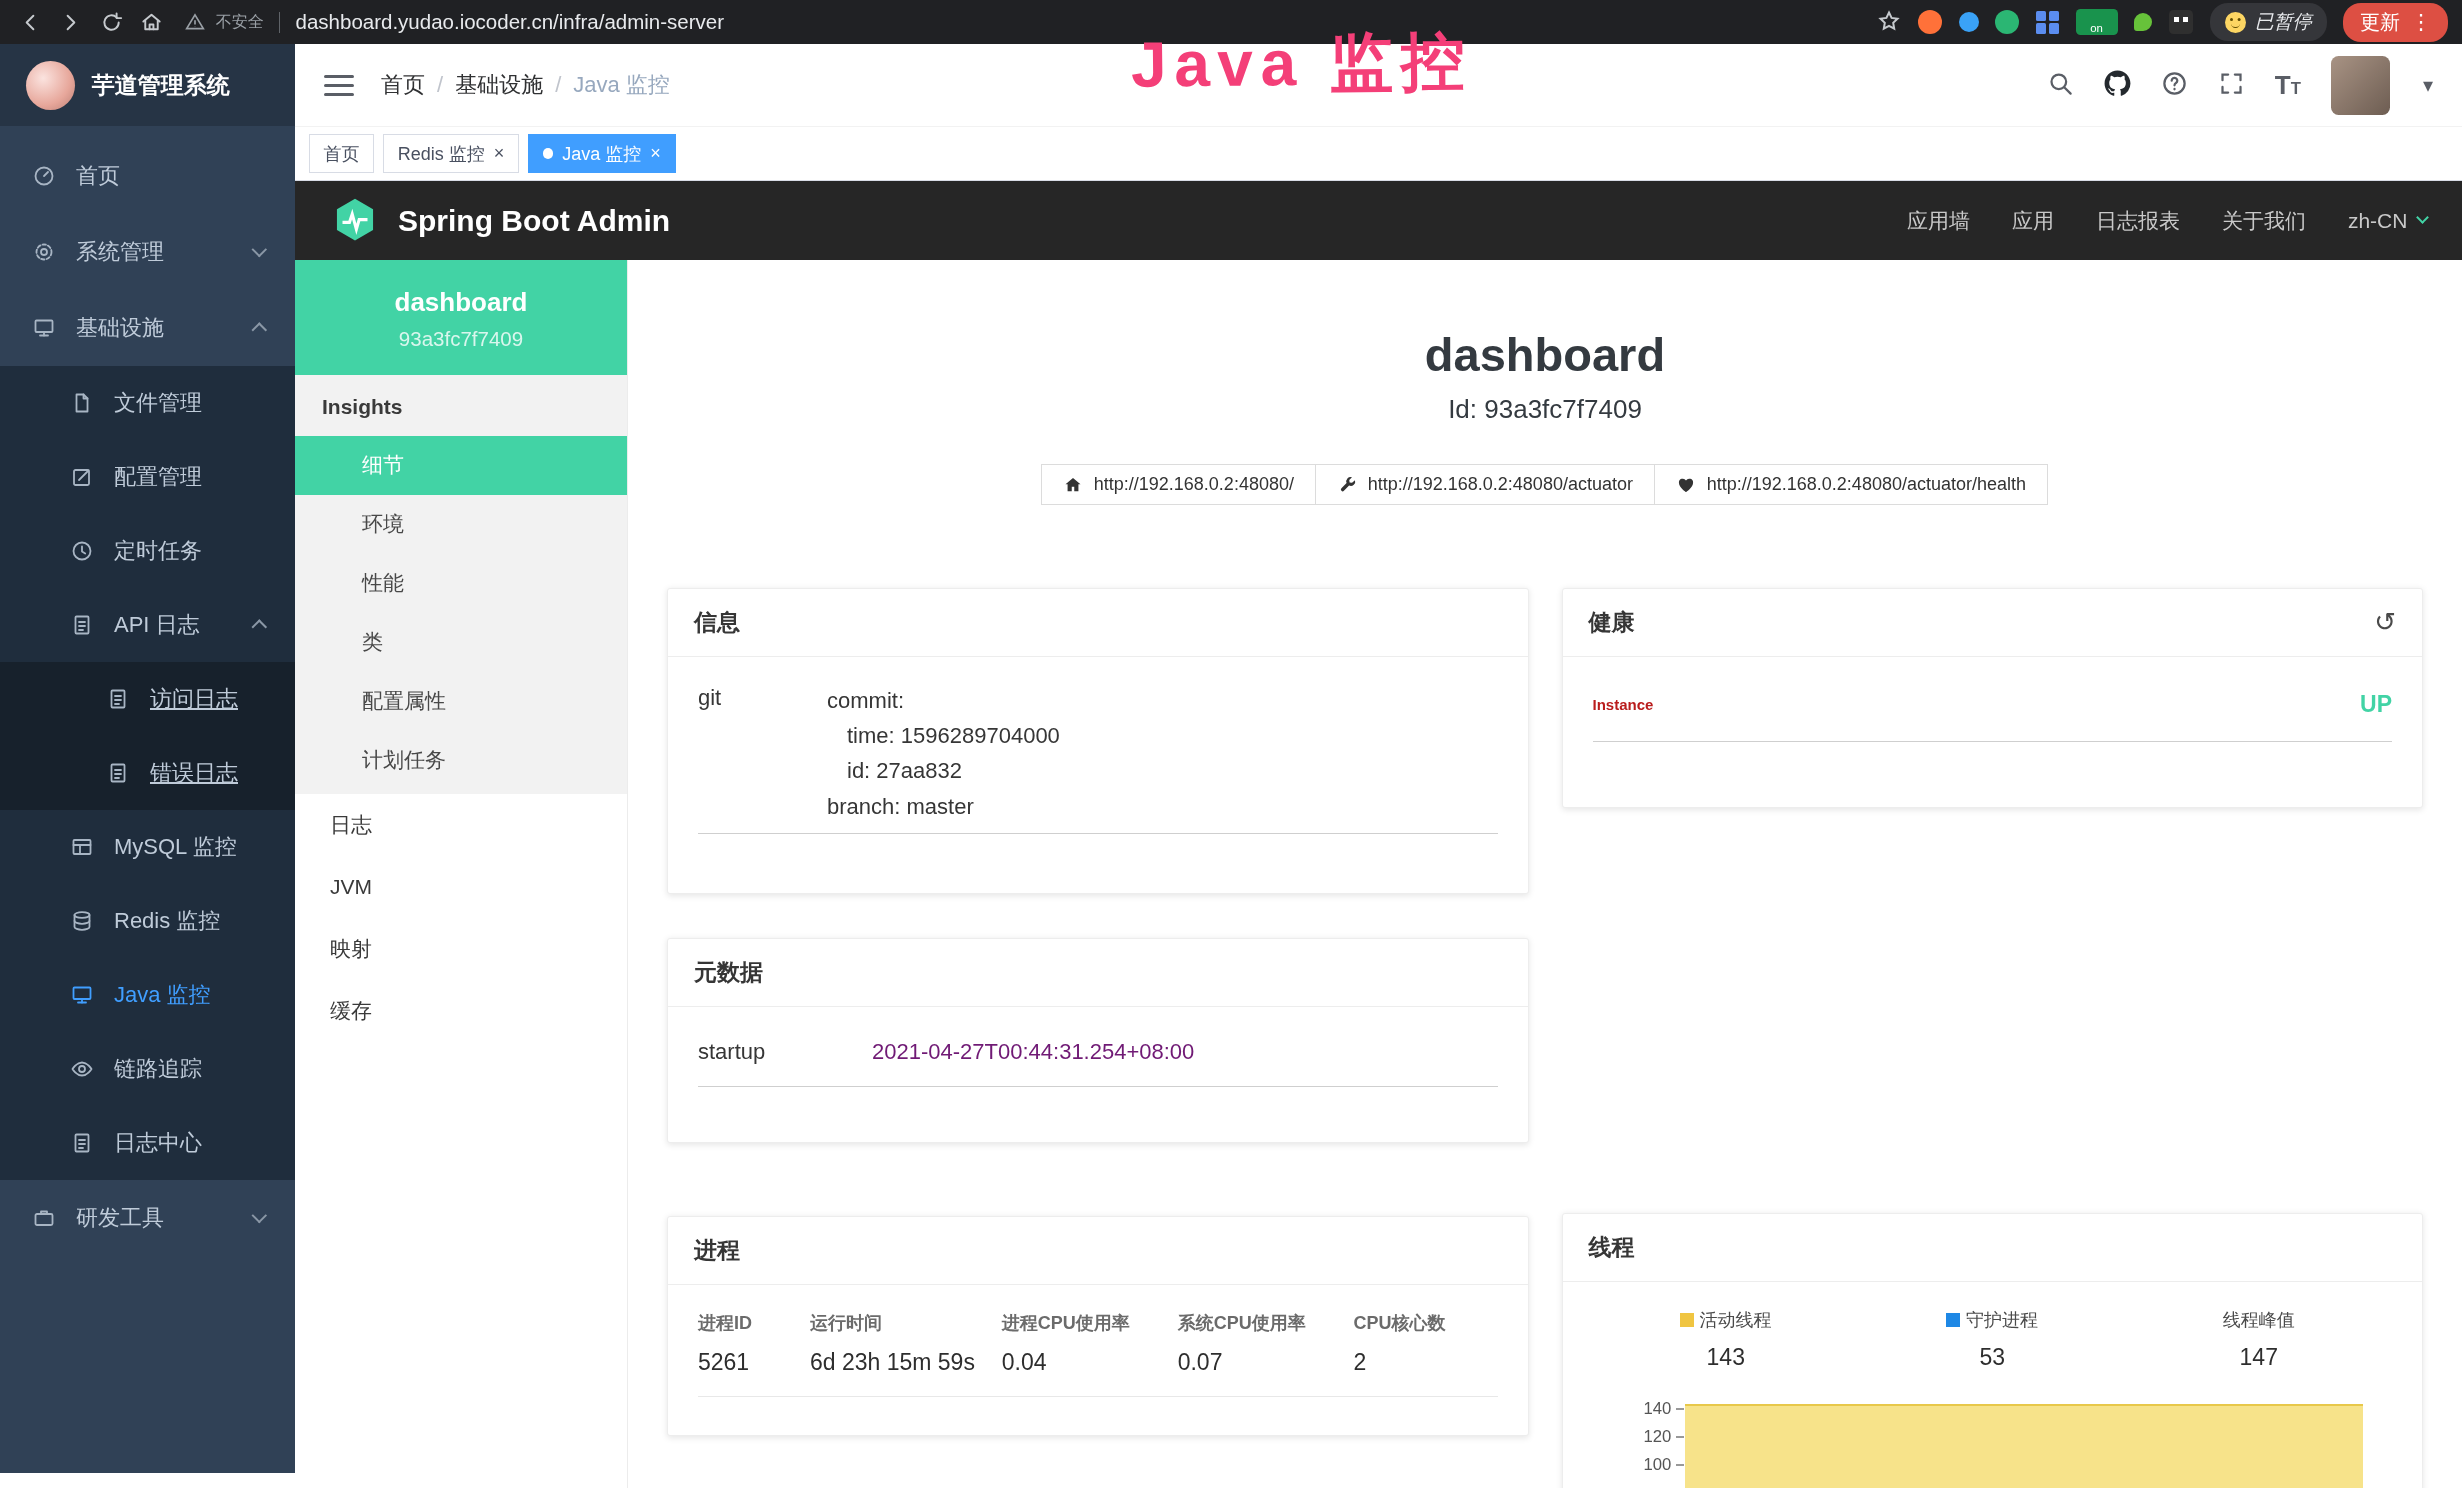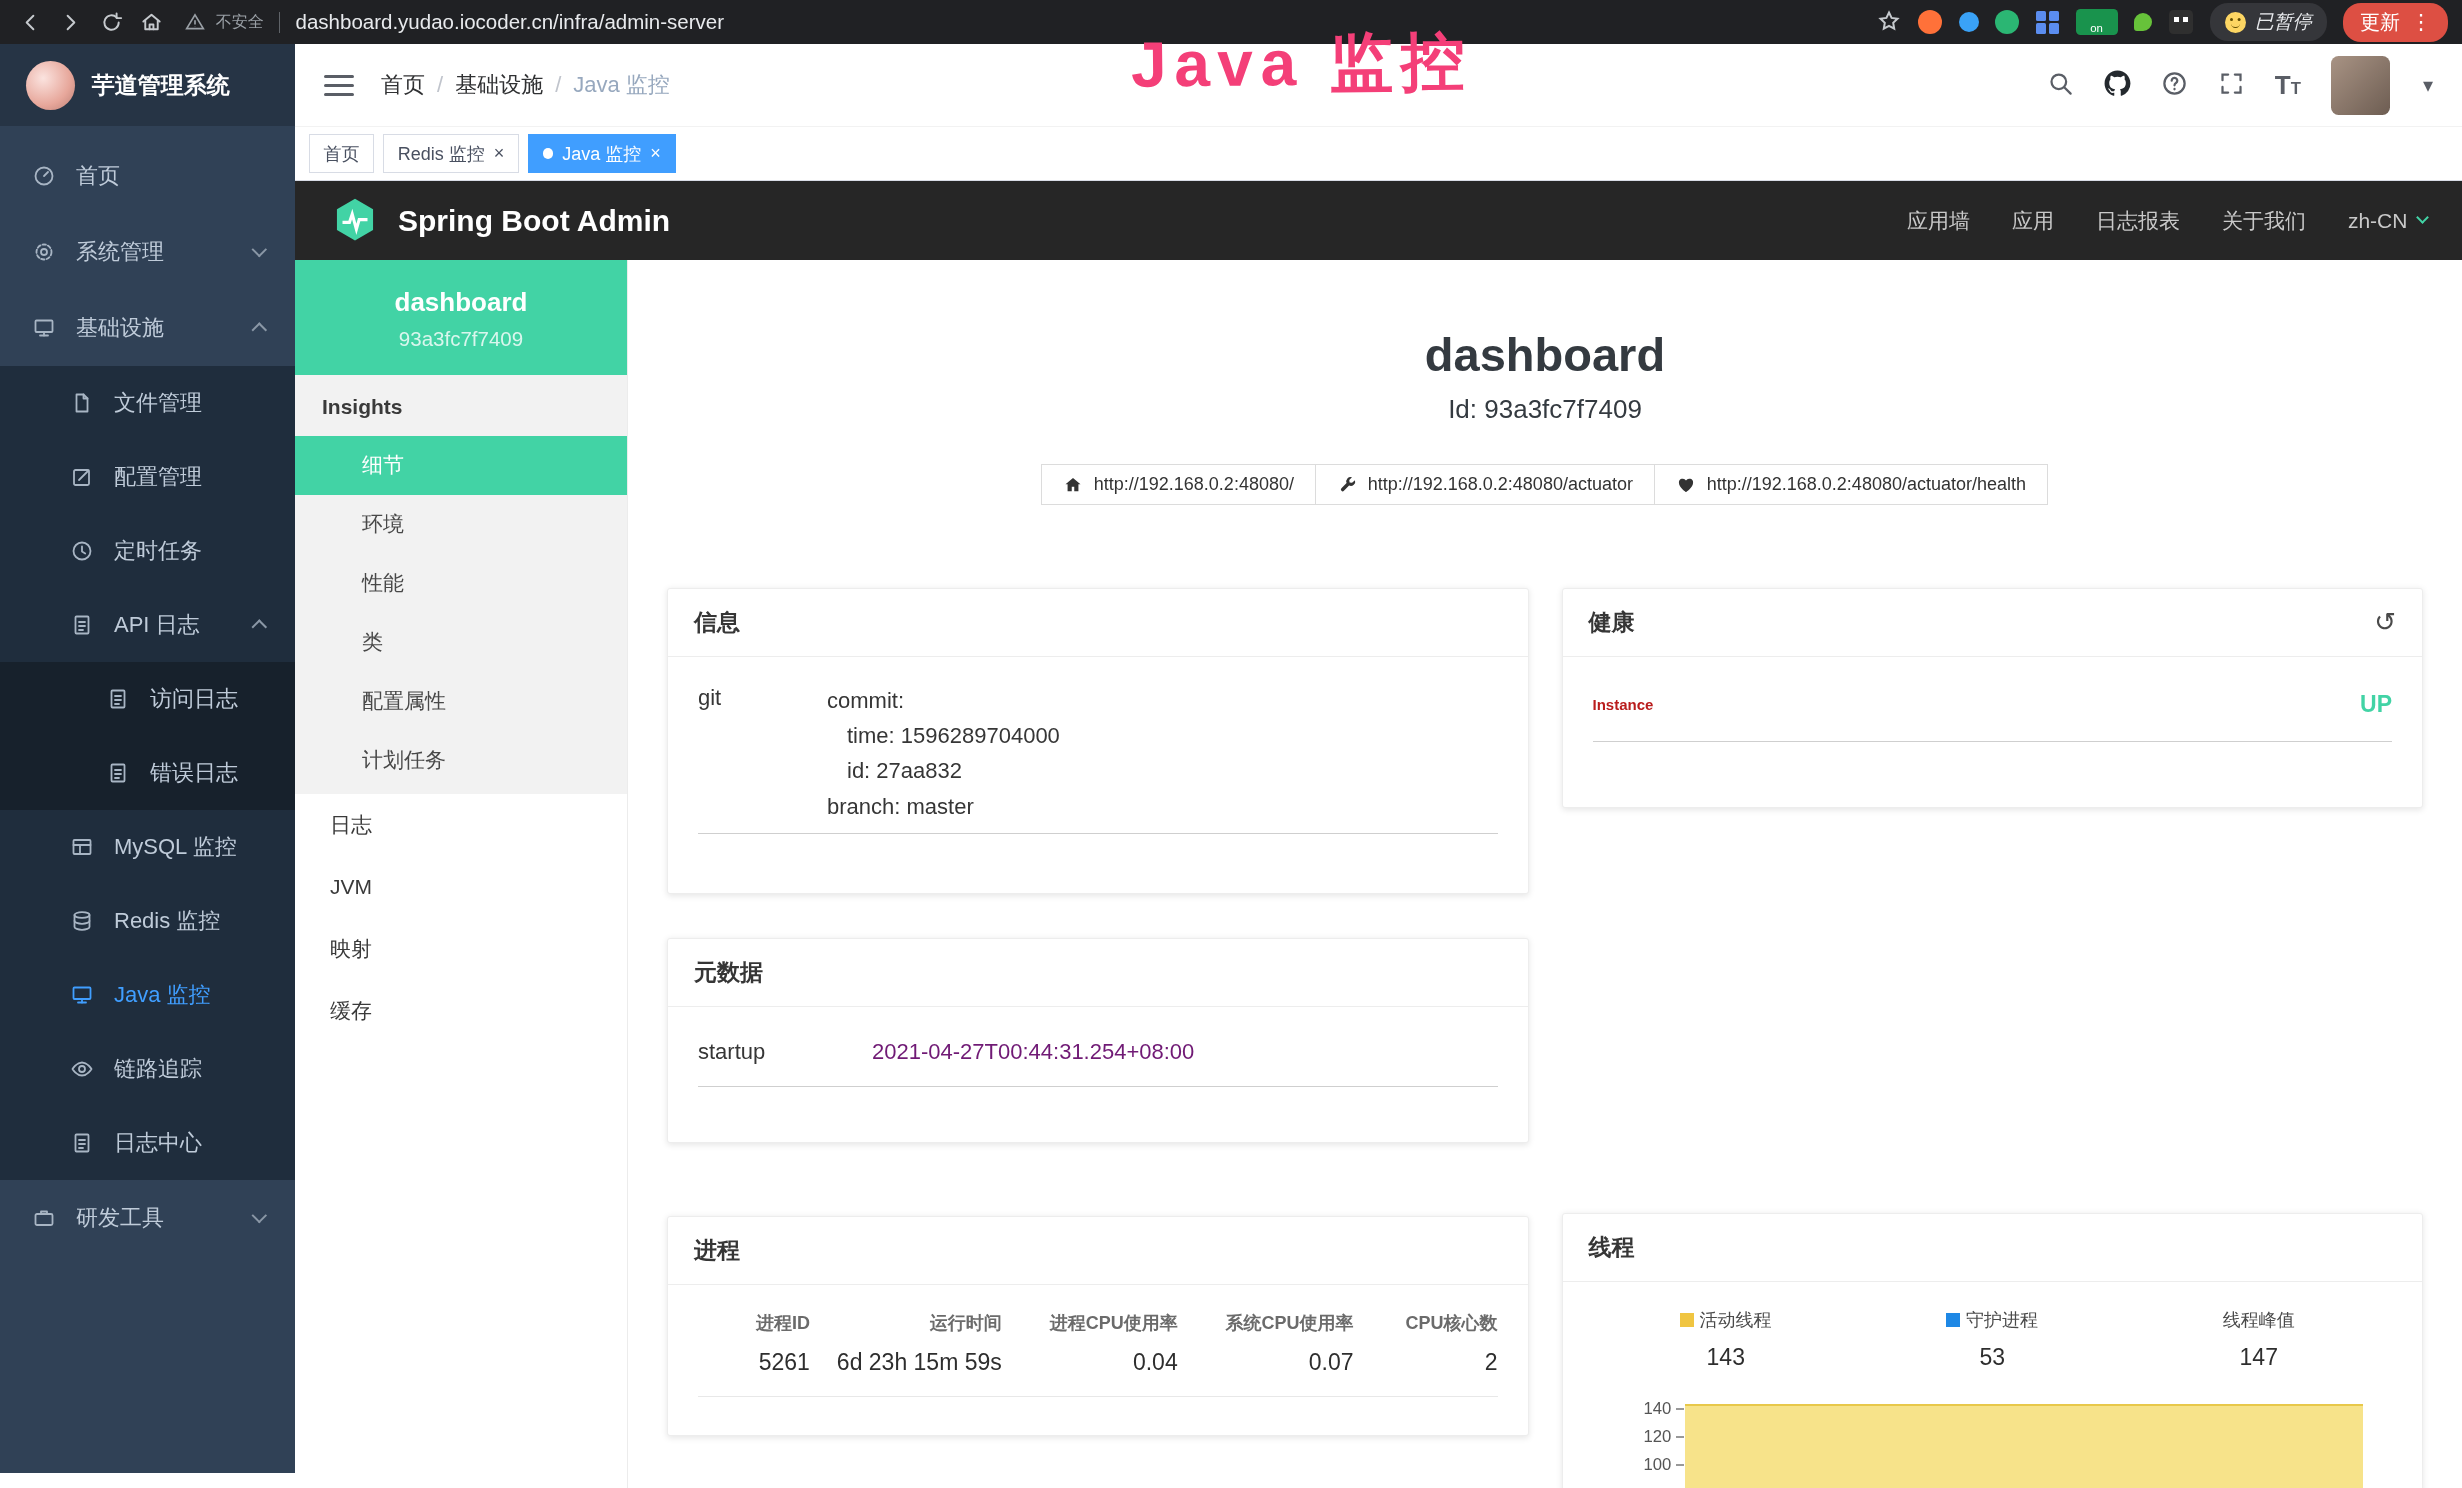--- a/index.html
+++ b/index.html
@@ -47,21 +47,21 @@
   .logo { height:82px; display:flex; align-items:center; gap:16.7px; padding-left:26px; background:#263445; }
   .logo-avatar { width:49px; height:49px; border-radius:50%; flex:0 0 auto;
                  background:radial-gradient(circle at 35% 35%, #fbe3df, #e7a79b 60%, #b97d72); }
   .logo-title { color:#fff; font-size:23px; font-weight:bold; }
   .menu { margin-top:12px; }
   .mi { position:relative; height:76px; display:flex; align-items:center; gap:20px; padding-left:32px;
         color:#bfcbd9; font-size:22px; cursor:pointer; }
   .mi svg { width:24px; height:24px; stroke:#a8b5c4; fill:none; stroke-width:1.8; flex:0 0 auto;
             stroke-linecap:round; stroke-linejoin:round; }
   .mi.lvl2 { padding-left:70px; background:#1f2d3d; height:74px; }
-  .mi.lvl3 { padding-left:106px; background:#17212c; height:74px; }
+  .mi.lvl3 { padding-left:106px; background:#17212c; height:74px;text-decoration:underline; }
   .mi.active { color:#409eff; } .mi.active svg { stroke:#409eff; }
   .chev { position:absolute; right:30px; width:10.6px; height:10.6px;
           border-right:2.3px solid #8a97a6; border-bottom:2.3px solid #8a97a6; }
   .chev.down { transform:rotate(45deg); margin-top:-4.6px; }
   .chev.up { transform:rotate(-135deg); margin-top:4.6px; }
 
   
   .rightcol { position:absolute; top:44px; left:295px; right:0; bottom:0; display:flex; flex-direction:column; }
   .apph { height:82px; background:#fff; display:flex; align-items:center; padding:0 29px; flex:0 0 auto; }
   .burger { display:flex; flex-direction:column; gap:6px; width:30px; }
@@ -136,21 +136,21 @@
   .hlt-row { display:flex; justify-content:space-between; align-items:center;
              border-bottom:0.8px solid #cfcfcf; padding:7.6px 0 23px; }
   .hlt-name { font-size:15px; font-weight:bold; color:#b91c1c; }
   .hlt-up { font-size:23px; font-weight:bold; color:#42d3a5; }
   .hist { font-size:26px; color:#4a4a4a; font-weight:normal; }
 
   .meta-row { display:flex; border-bottom:0.8px solid #cfcfcf; padding:6px 0 21px; }
   .meta-label { width:174px; font-size:22px; color:#363636; }
   .meta-val { flex:1; font-size:22px; color:#701a75; }
 
-  .pgrid { display:grid; grid-template-columns:14% 24% 22% 22% 18%; text-align:right; }
+  .pgrid { display:grid; grid-template-columns:14% 24% 22% 22% 18%; text-align:left; }
   .pgrid.hdr { font-size:18px; color:#6b6b6b; font-weight:bold; margin-bottom:13.7px; }
   .pgrid.val { font-size:23px; color:#2e2e2e; padding-bottom:20px; border-bottom:0.8px solid #e8e8e8; }
 
   .tgrid { display:grid; grid-template-columns:1fr 1fr 1fr; text-align:center; }
   .tl-label { font-size:18px; color:#4a4a4a; display:flex; align-items:center; justify-content:center; gap:6px; }
   .sq { width:13.7px; height:13.7px; }
   .sq.yellow { background:#f0c541; }
   .sq.blue { background:#1e88e5; }
   .tl-val { font-size:23px; color:#2e2e2e; margin-top:12px; }
   .chart { display:flex; margin-top:24px; }

